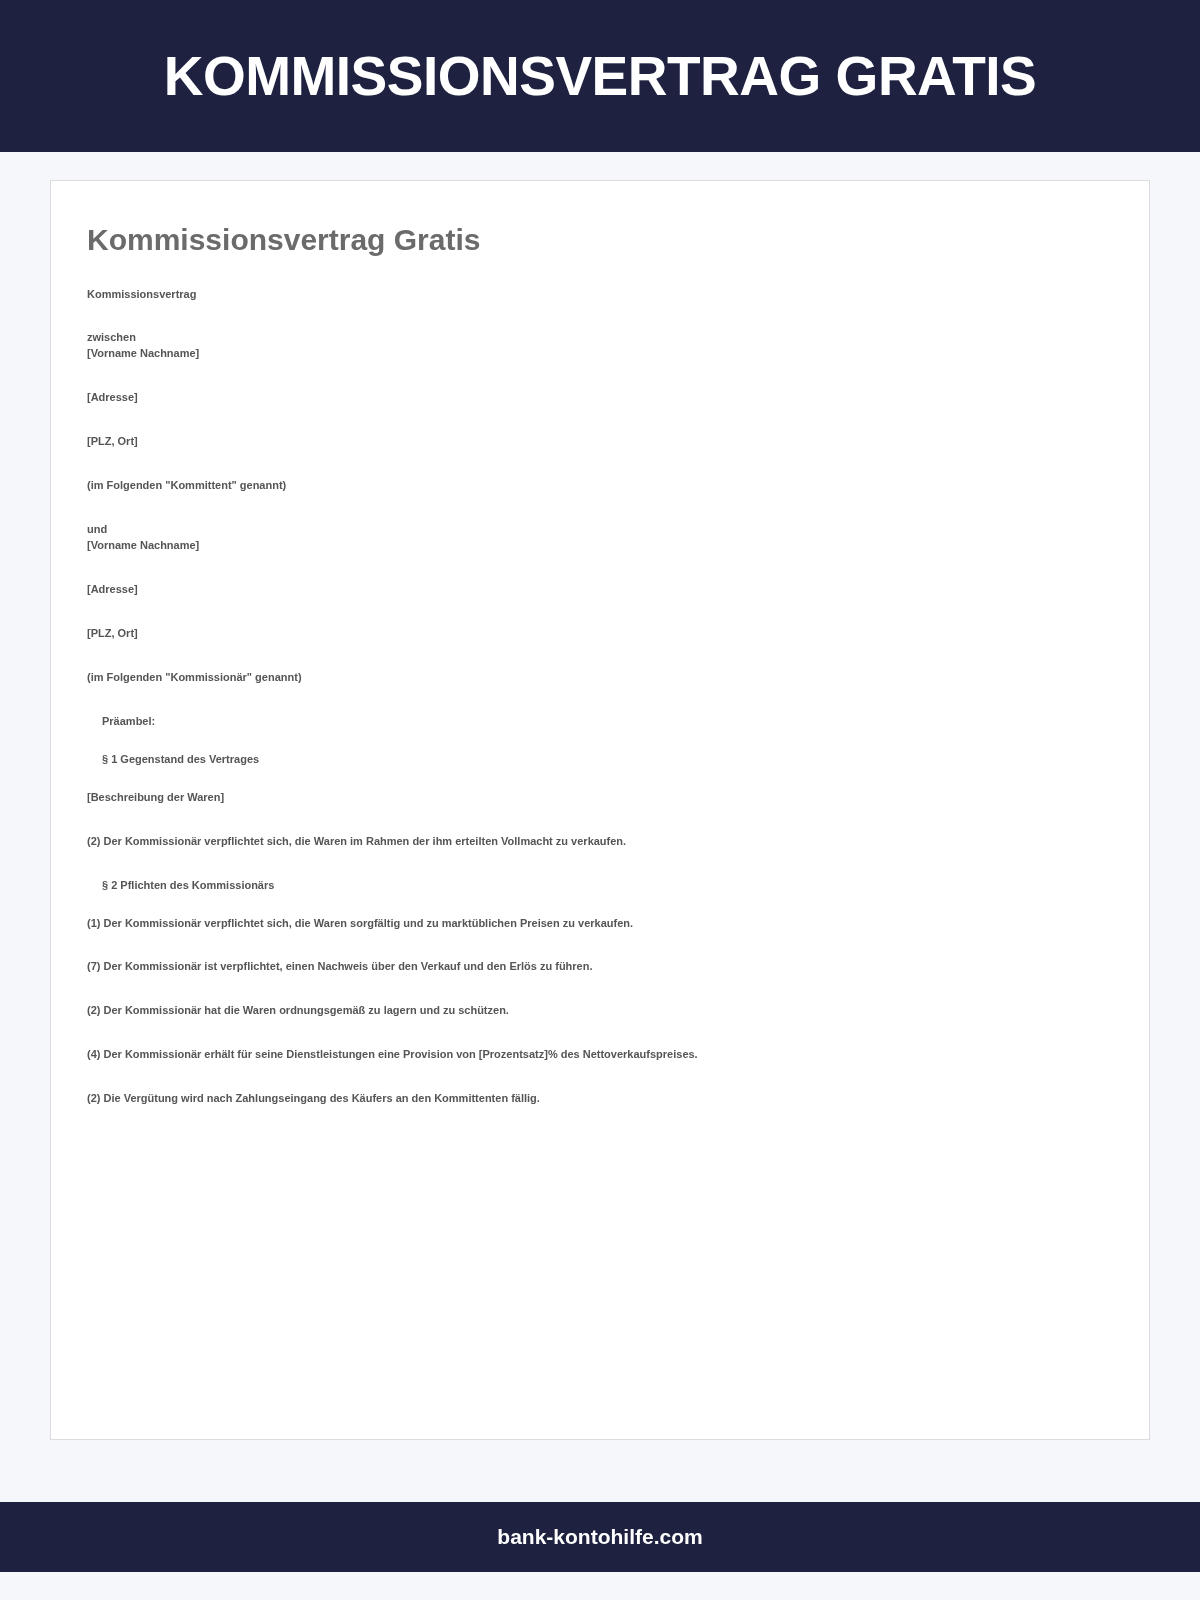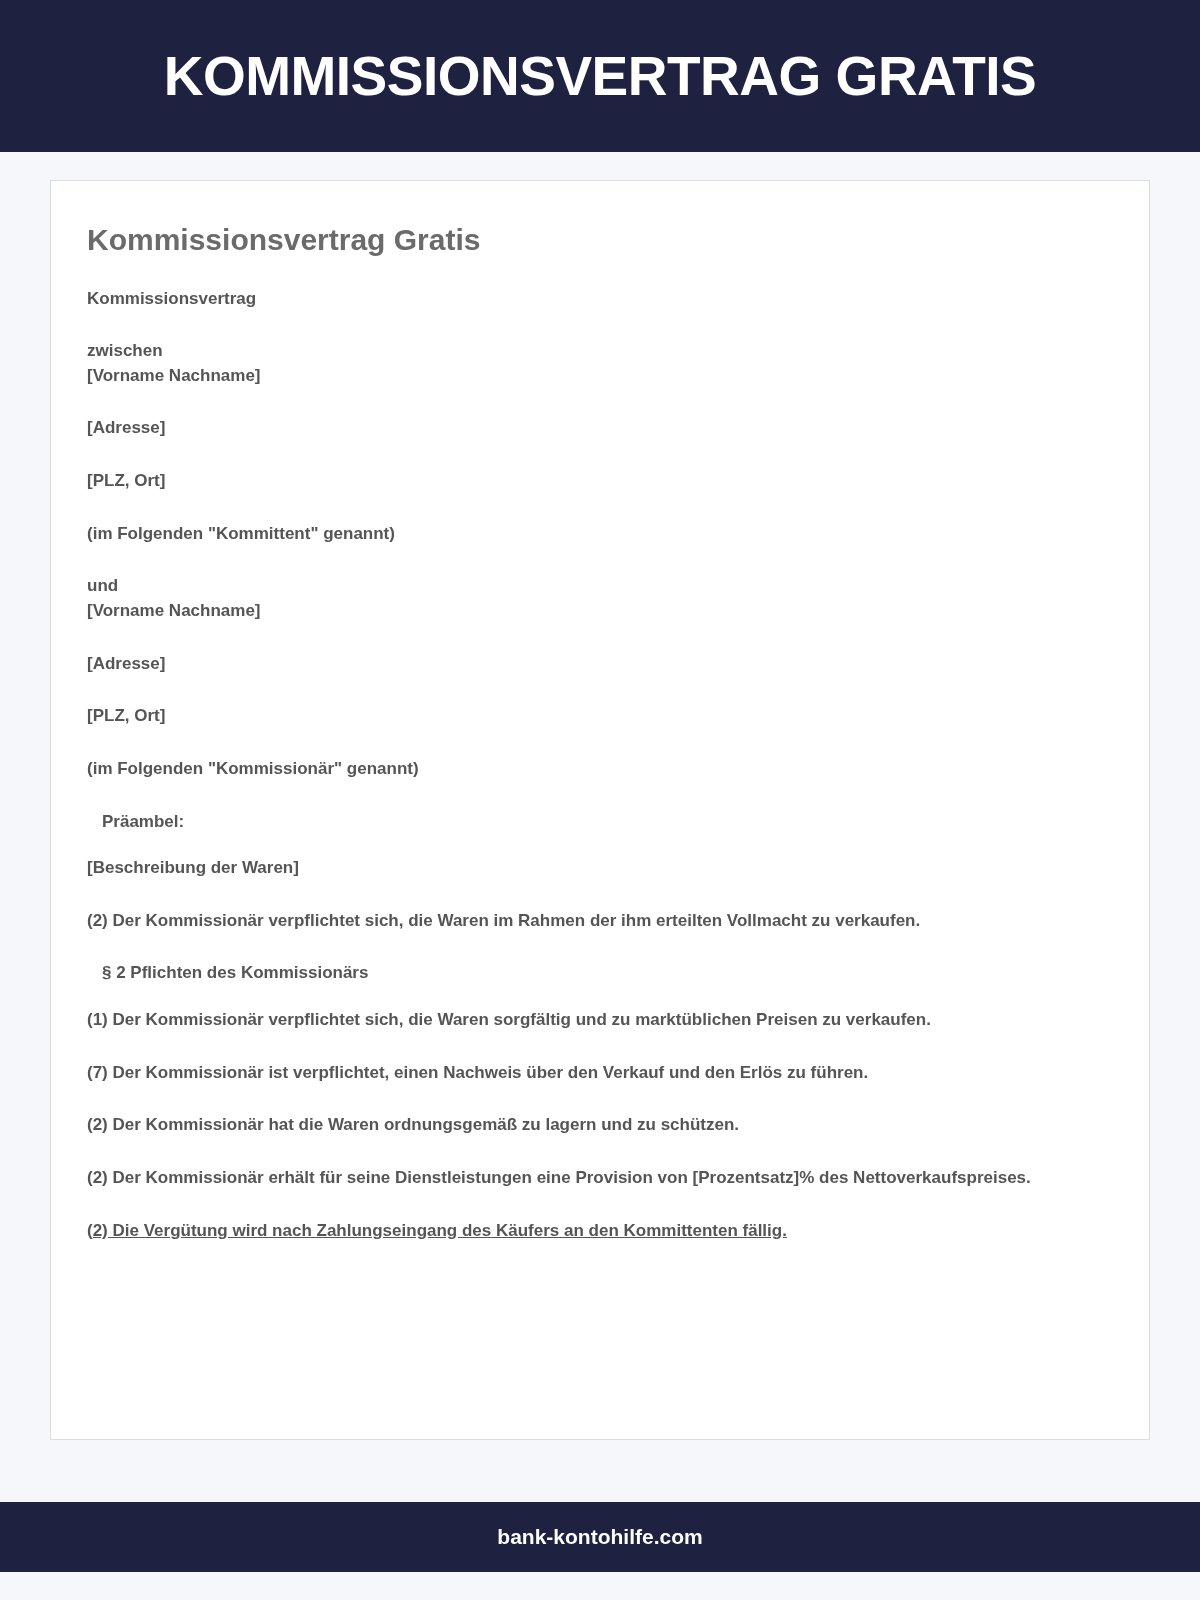--- a/index.html
+++ b/index.html
@@ -52,34 +52,33 @@
   .doc-title {
     margin: 0 0 28px 0;
     color: #6b6b6b;
     font-size: 30px;
     line-height: 1.25;
     font-weight: 700;
   }
 
   .doc-body {
     color: #555555;
-    font-size: 17px;
+    font-size: 11px;
     line-height: 1.45;
     font-weight: 700;
   }
   .doc-body p {
     margin: 0 0 28px 0;
     font-weight: 700;
   }
   .doc-body p.heading {
     margin: 0 0 22px 15px;
   }
   .doc-body p:last-child {
     margin-bottom: 0;
-    text-decoration: underline;
   }
 
   
   .site-footer {
     background: #1e2240;
     width: 100%;
     height: 70px;
     margin-top: 62px;
     display: flex;
     align-items: center;
@@ -106,27 +105,28 @@
         <p>Kommissionsvertrag</p>
         <p>zwischen<br>[Vorname Nachname]</p>
         <p>[Adresse]</p>
         <p>[PLZ, Ort]</p>
         <p>(im Folgenden "Kommittent" genannt)</p>
         <p>und<br>[Vorname Nachname]</p>
         <p>[Adresse]</p>
         <p>[PLZ, Ort]</p>
         <p>(im Folgenden "Kommissionär" genannt)</p>
         <p class="heading">Präambel:</p>
+        <p class="heading">§ 1 Gegenstand des Vertrages</p>
         <p>[Beschreibung der Waren]</p>
         <p>(2) Der Kommissionär verpflichtet sich, die Waren im Rahmen der ihm erteilten Vollmacht zu verkaufen.</p>
         <p class="heading">§ 2 Pflichten des Kommissionärs</p>
         <p>(1) Der Kommissionär verpflichtet sich, die Waren sorgfältig und zu marktüblichen Preisen zu verkaufen.</p>
         <p>(7) Der Kommissionär ist verpflichtet, einen Nachweis über den Verkauf und den Erlös zu führen.</p>
         <p>(2) Der Kommissionär hat die Waren ordnungsgemäß zu lagern und zu schützen.</p>
-        <p>(2) Der Kommissionär erhält für seine Dienstleistungen eine Provision von [Prozentsatz]% des Nettoverkaufspreises.</p>
+        <p>(4) Der Kommissionär erhält für seine Dienstleistungen eine Provision von [Prozentsatz]% des Nettoverkaufspreises.</p>
         <p>(2) Die Vergütung wird nach Zahlungseingang des Käufers an den Kommittenten fällig.</p>
       </div>
   </article>
 </main>
 
 <footer class="site-footer">
   <a class="footer-link" href="#">bank-kontohilfe.com</a>
 </footer>
 
 </body></html>

